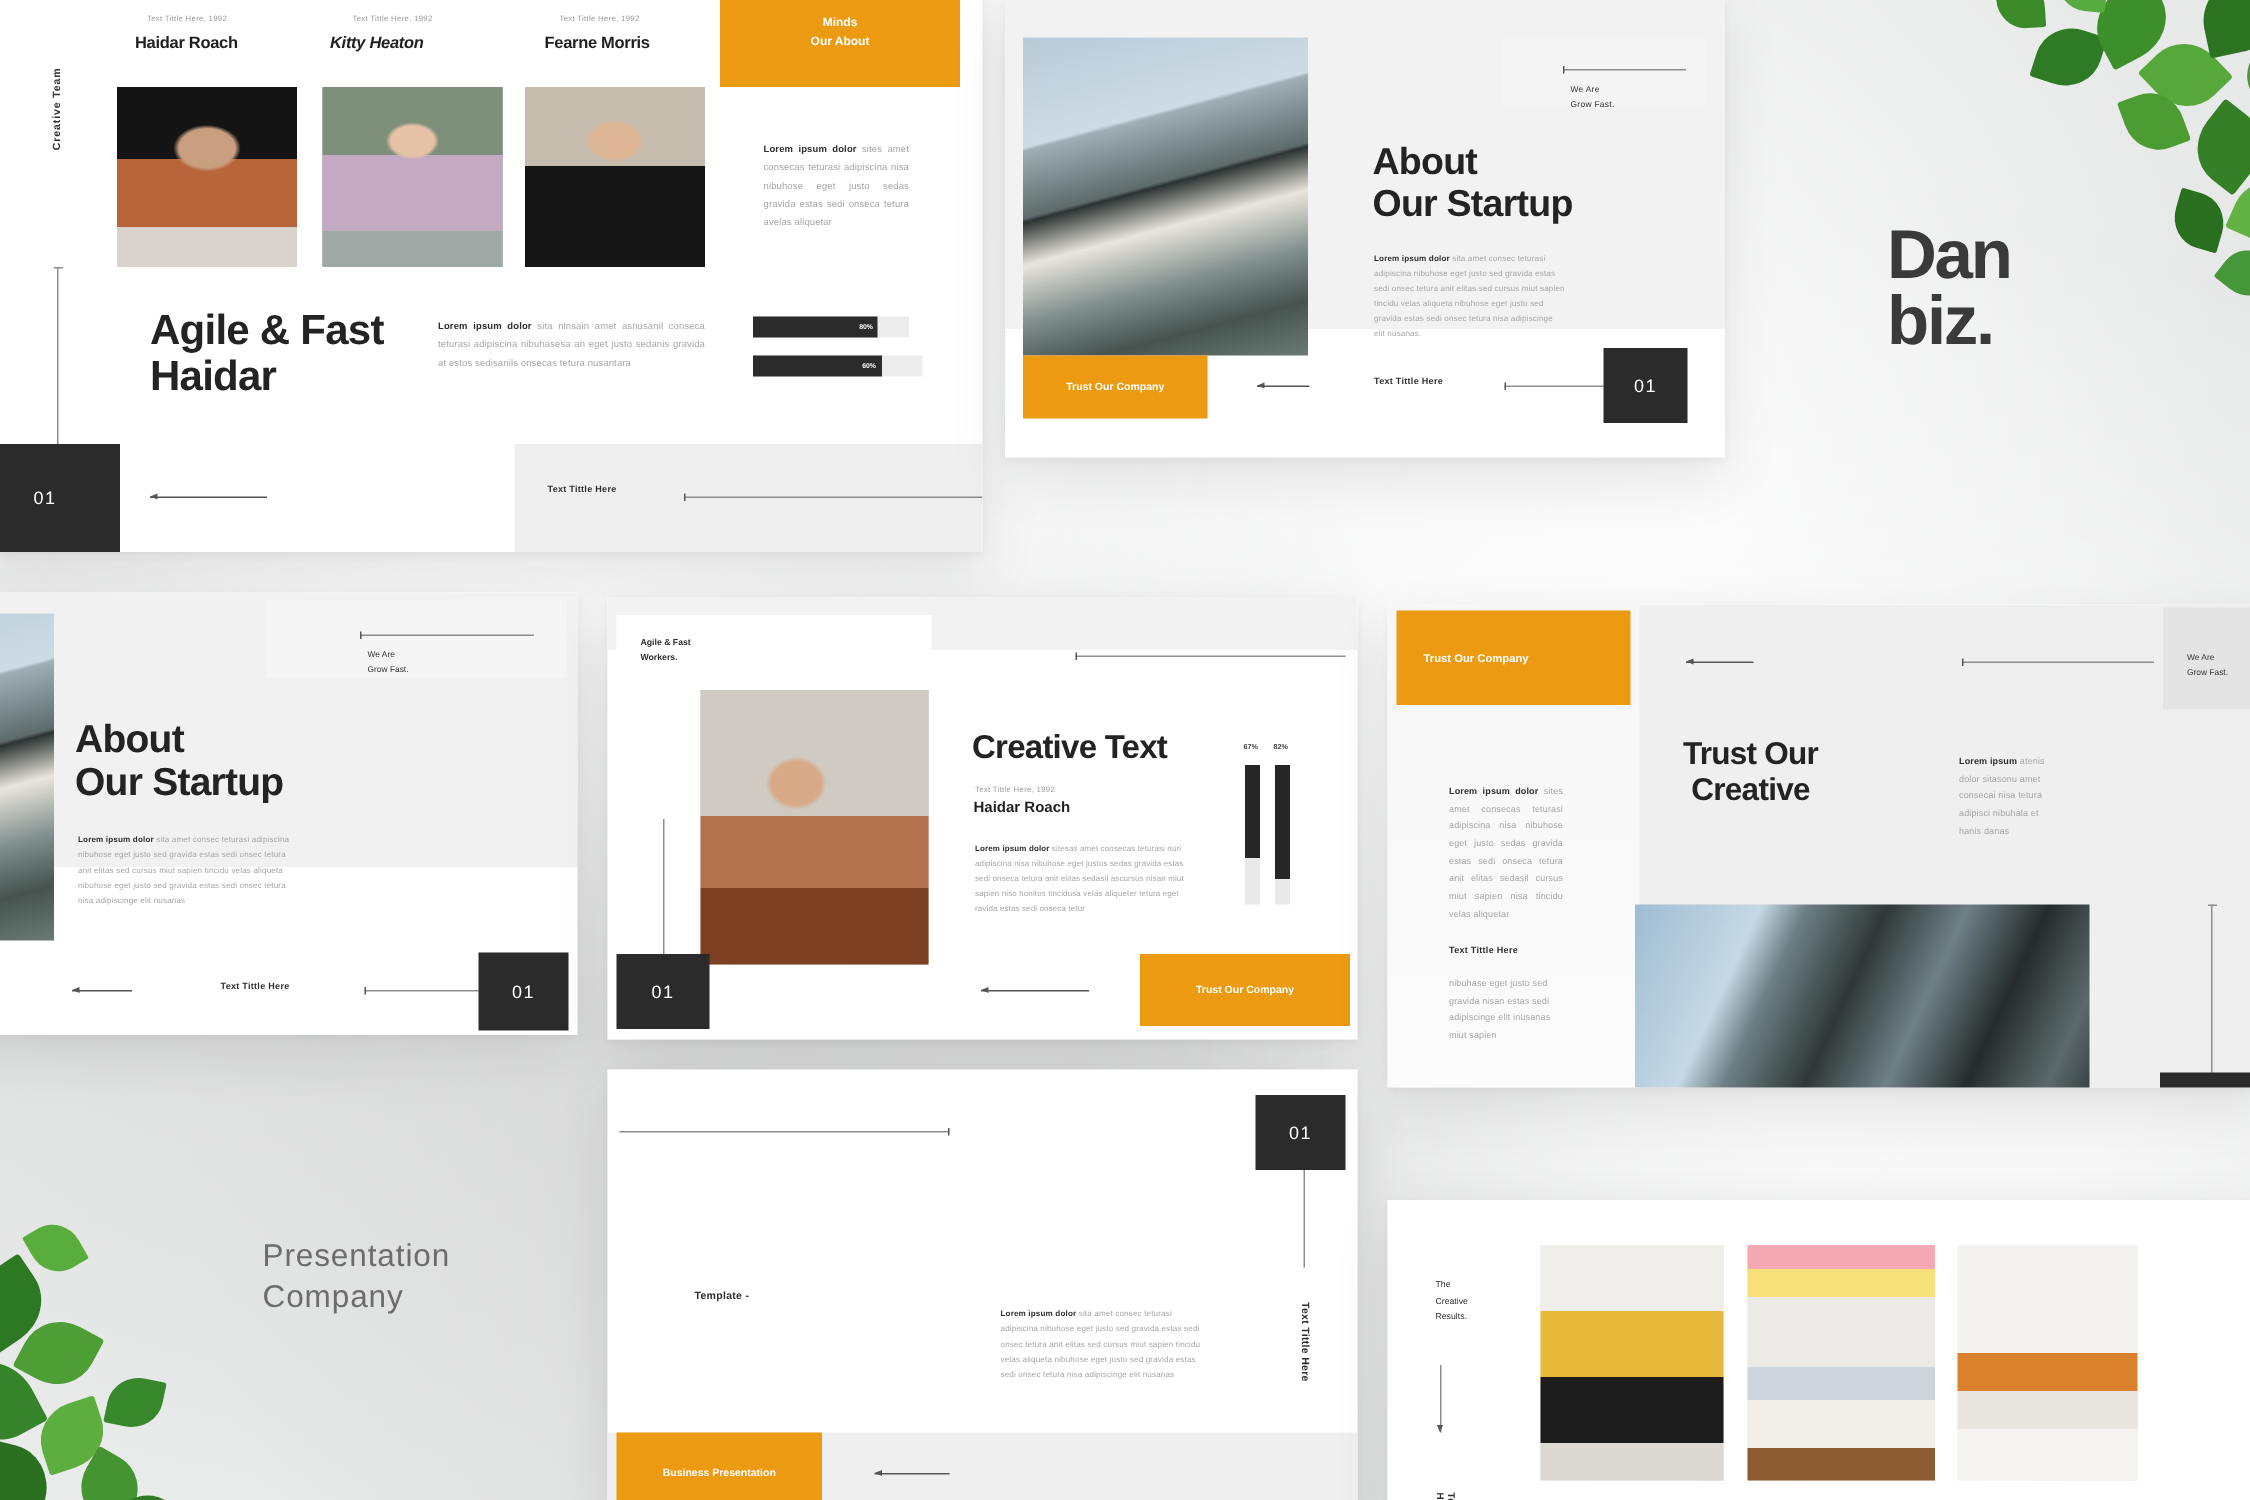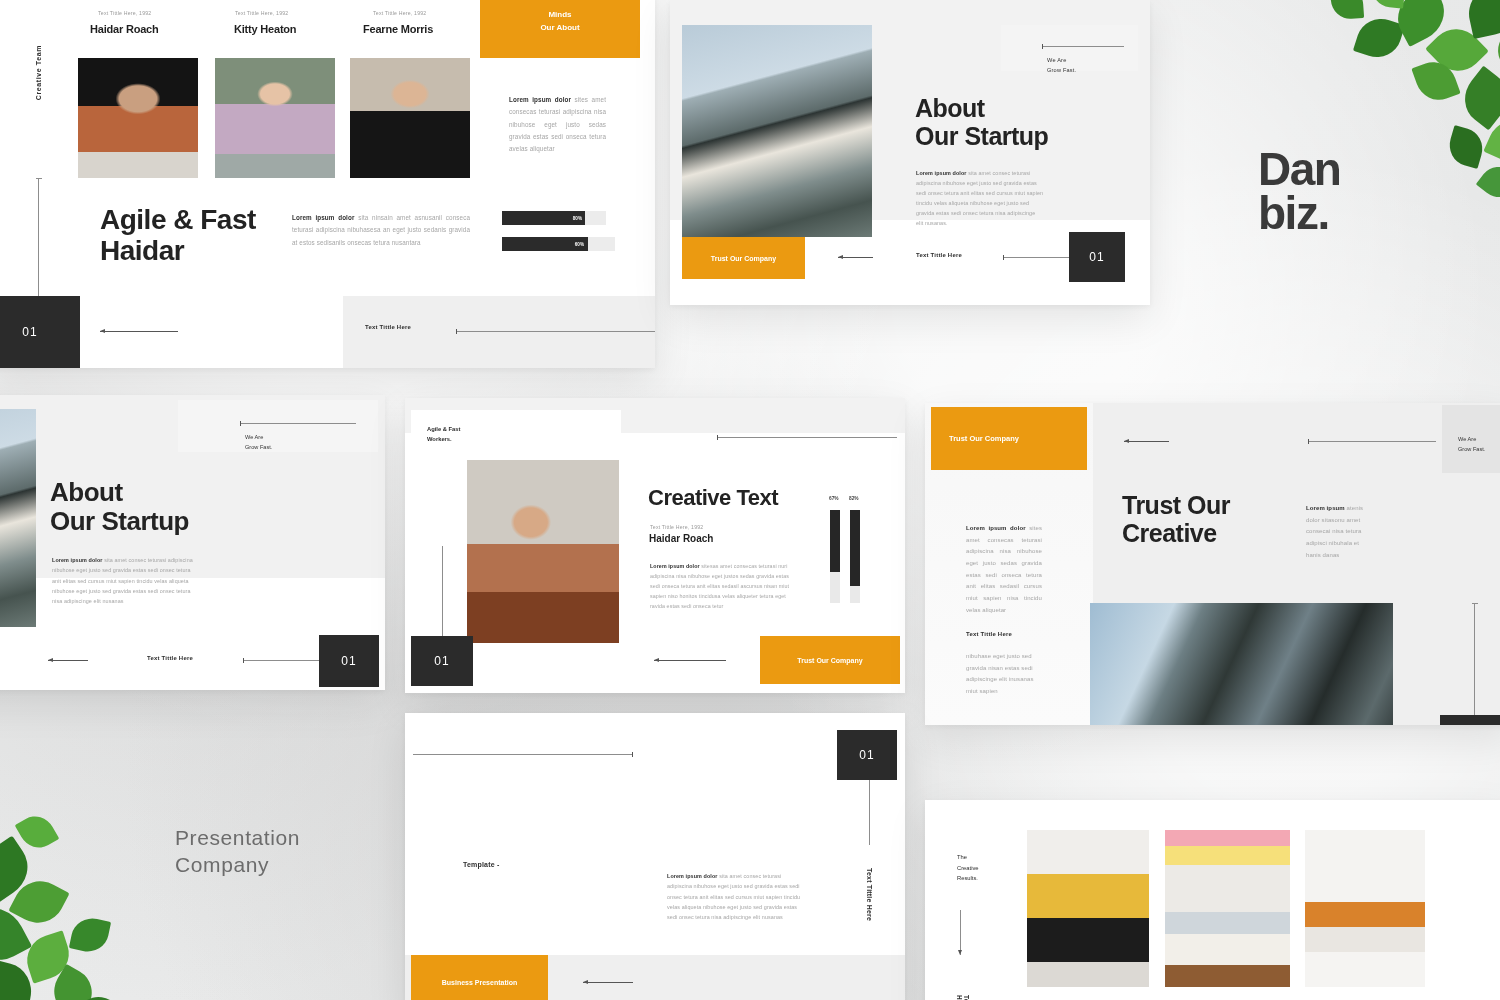--- a/index.html
+++ b/index.html
@@ -162,21 +162,21 @@
 <div class="slide" style="left:-10px; top:-10px; width:665px; height:378px;">
 
   <div class="vert tiny-label" style="position:absolute; left:45px; top:55px; font-size:7px; letter-spacing:.6px; transform:rotate(180deg);">Creative Team</div>
 
   <div class="vrule cap-t" style="left:48px; top:188px; height:118px;"></div>
 
   <div class="micro" style="position:absolute; left:108px; top:20px;">Text Tittle Here, 1992</div>
   <div style="position:absolute; left:100px; top:33px; font-size:11px; font-weight:700; color:#1f1f1f; letter-spacing:-.2px;">Haidar Roach</div>
 
   <div class="micro" style="position:absolute; left:245px; top:20px;">Text Tittle Here, 1992</div>
-  <div style="position:absolute; left:244px; top:33px; font-size:11px; font-weight:700; color:#1f1f1f; letter-spacing:-.2px;">Kitty Heaton</div>
+  <div style="position:absolute; left:230px; top:33px; font-size:11px; font-weight:700; color:#1f1f1f; letter-spacing:-.2px;font-style:italic;">Kitty Heaton</div>
 
   <div class="micro" style="position:absolute; left:383px; top:20px;">Text Tittle Here, 1992</div>
   <div style="position:absolute; left:373px; top:33px; font-size:11px; font-weight:700; color:#1f1f1f; letter-spacing:-.2px;">Fearne Morris</div>
 
   <div class="photo ph-man1" style="left:88px; top:68px; width:120px; height:120px;"></div>
   <div class="photo ph-woman" style="left:225px; top:68px; width:120px; height:120px;"></div>
   <div class="photo ph-man2" style="left:360px; top:68px; width:120px; height:120px;"></div>
 
   <div class="orange" style="position:absolute; left:490px; top:-10px; width:160px; height:78px; display:flex; flex-direction:column; align-items:center; justify-content:center; padding-top:6px;">
     <span class="chip-txt" style="font-size:8px; line-height:1.6;">Minds</span>
@@ -344,21 +344,21 @@
     <span>Grow Fast.</span>
   </div>
 
   <p class="body-txt" style="position:absolute; left:41px; top:120px; width:76px; text-align:justify; font-size:6px;">
     <b>Lorem ipsum dolor</b><span> sites amet consecas teturasi adipiscina nisa nibuhose eget justo sedas gravida estas sedi onseca tetura anit elitas sedasil cursus miut sapien nisa tincidu velas aliquetar</span>
   </p>
 
   <div class="tiny-label" style="position:absolute; left:41px; top:228px;">Text Tittle Here</div>
   <p class="body-txt" style="position:absolute; left:41px; top:248px; width:76px; font-size:6px;">nibuhase eget justo sed gravida nisan estas sedi adipiscinge elit inusanas miut sapien</p>
 
-  <h1 class="head" style="position:absolute; left:197px; top:88px; font-size:25px;">
+  <h1 class="head" style="position:absolute; left:197px; top:88px; font-size:21px;text-align:center;">
     <span>Trust Our</span><br>
     <span>Creative</span>
   </h1>
 
   <p class="body-txt" style="position:absolute; left:381px; top:100px; width:68px; font-size:6px;">
     <b>Lorem ipsum</b><span> atenis dolor sitasonu amet consecai nisa tetura adipisci nibuhala et hanis danas</span>
   </p>
 
   <div class="photo ph-tower2" style="left:165px; top:200px; width:303px; height:175px;"></div>
 

